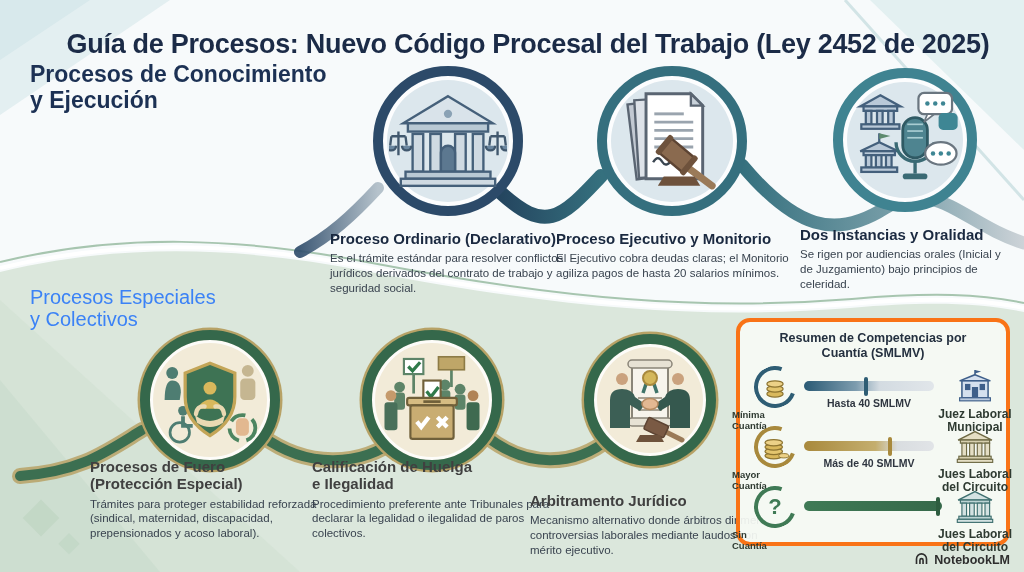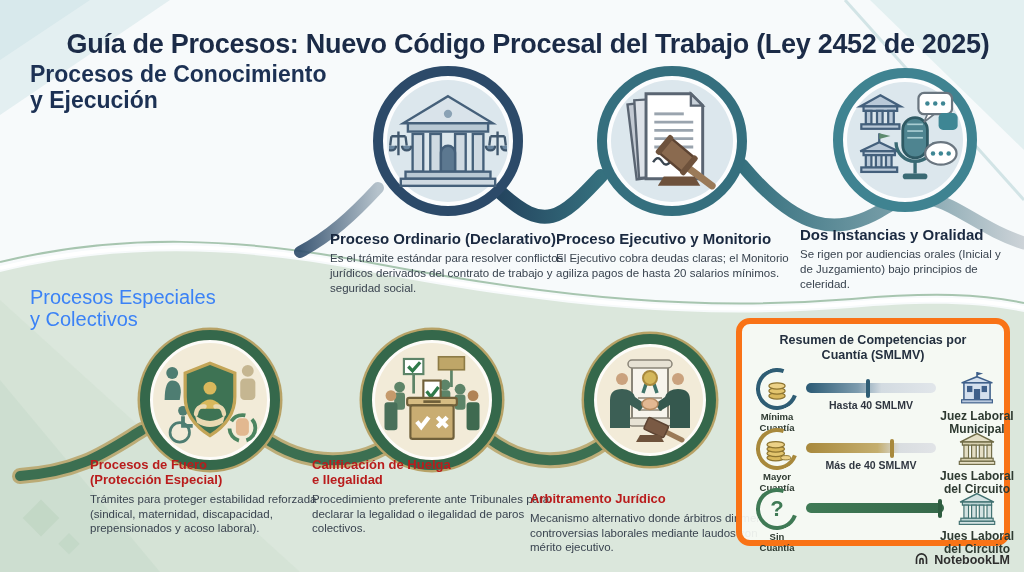--- a/index.html
+++ b/index.html
@@ -21,39 +21,39 @@
   .c-bot{background:#f2ebd8;box-shadow:0 0 0 2.5px #b7a266, inset 0 0 0 3px rgba(255,255,255,.85);}
   .c1{left:373px;top:66px;width:150px;height:150px;border:10px solid #2c4a69;}
   .c2{left:597px;top:66px;width:150px;height:150px;border:10px solid #356f7e;}
   .c3{left:833px;top:68px;width:144px;height:144px;border:10px solid #3f8391;}
   .c4{left:140px;top:330px;width:140px;height:140px;border:10px solid #35684b;}
   .c5{left:362px;top:330px;width:140px;height:140px;border:10px solid #35684b;}
   .c6{left:584px;top:334px;width:132px;height:132px;border:10px solid #35684b;}
   .itm{position:absolute;text-align:left;}
   .itm-t{font-size:15px;font-weight:700;color:#1a2940;line-height:1.15;}
   .itm-d{font-size:11.5px;color:#39434f;line-height:1.28;margin-top:4px;}
-  .itm-b .itm-t{color:#b91c1c;font-size:13px;}
+  .itm-b .itm-t{color:#404040;font-size:15px;}
   .i1{left:330px;top:230px;width:238px;}
   .i2{left:556px;top:230px;width:234px;}
   .i3{left:800px;top:226px;width:212px;}
   .i4{left:90px;top:458px;width:246px;}
   .i5{left:312px;top:458px;width:242px;}
   .i6{left:530px;top:492px;width:242px;}
   .panel{position:absolute;left:736px;top:318px;width:274px;height:228px;box-sizing:border-box;
-         border:6px solid #f97316;border-radius:14px;background:rgba(246,250,244,.93);}
+         border:4px solid #f97316;border-radius:14px;background:rgba(246,250,244,.93);}
   .panel-title{position:absolute;top:9px;left:0;width:100%;text-align:center;
                font-size:12.5px;font-weight:700;color:#24303f;line-height:1.22;}
   .row{position:absolute;left:0;width:100%;height:58px;}
   .r1{top:42px;} .r2{top:102px;} .r3{top:162px;}
   .licon{position:absolute;left:14px;top:2px;width:42px;height:42px;}
   .arc{position:absolute;inset:0;border-radius:50%;border:4.5px solid var(--c);
        border-right-color:transparent;transform:rotate(-25deg);}
   .lglyph{position:absolute;inset:5px;display:flex;align-items:center;justify-content:center;}
   .qmark{font-size:22px;font-weight:700;color:#3f7a55;}
-  .llab{position:absolute;left:-8px;top:46px;width:86px;text-align:center;
+  .llab{position:absolute;left:-8px;top:46px;width:86px;
         font-size:9.5px;font-weight:700;color:#2e3a31;line-height:1.12;}
   .bar{position:absolute;left:64px;top:17px;width:130px;height:10px;border-radius:5px;}
   .tick{position:absolute;top:-4.5px;width:4px;height:19px;border-radius:2px;background:var(--c);}
   .r1 .bar{background:linear-gradient(90deg,#2a5a74,#7d9cae 40%,#d3dbe1 58%,#e1e6ea);}
   .r1 .tick{left:60px;}
   .r2 .bar{background:linear-gradient(90deg,#a8893c,#c4ae6e 55%,#d9dde0 72%,#e1e4e7);}
   .r2 .tick{left:84px;}
   .r3 .bar{background:linear-gradient(90deg,#3f7a55,#36694a);width:138px;}
   .r3 .tick{left:132px;background:#2e5d40;}
   .blab{position:absolute;left:64px;top:33px;width:130px;text-align:center;

